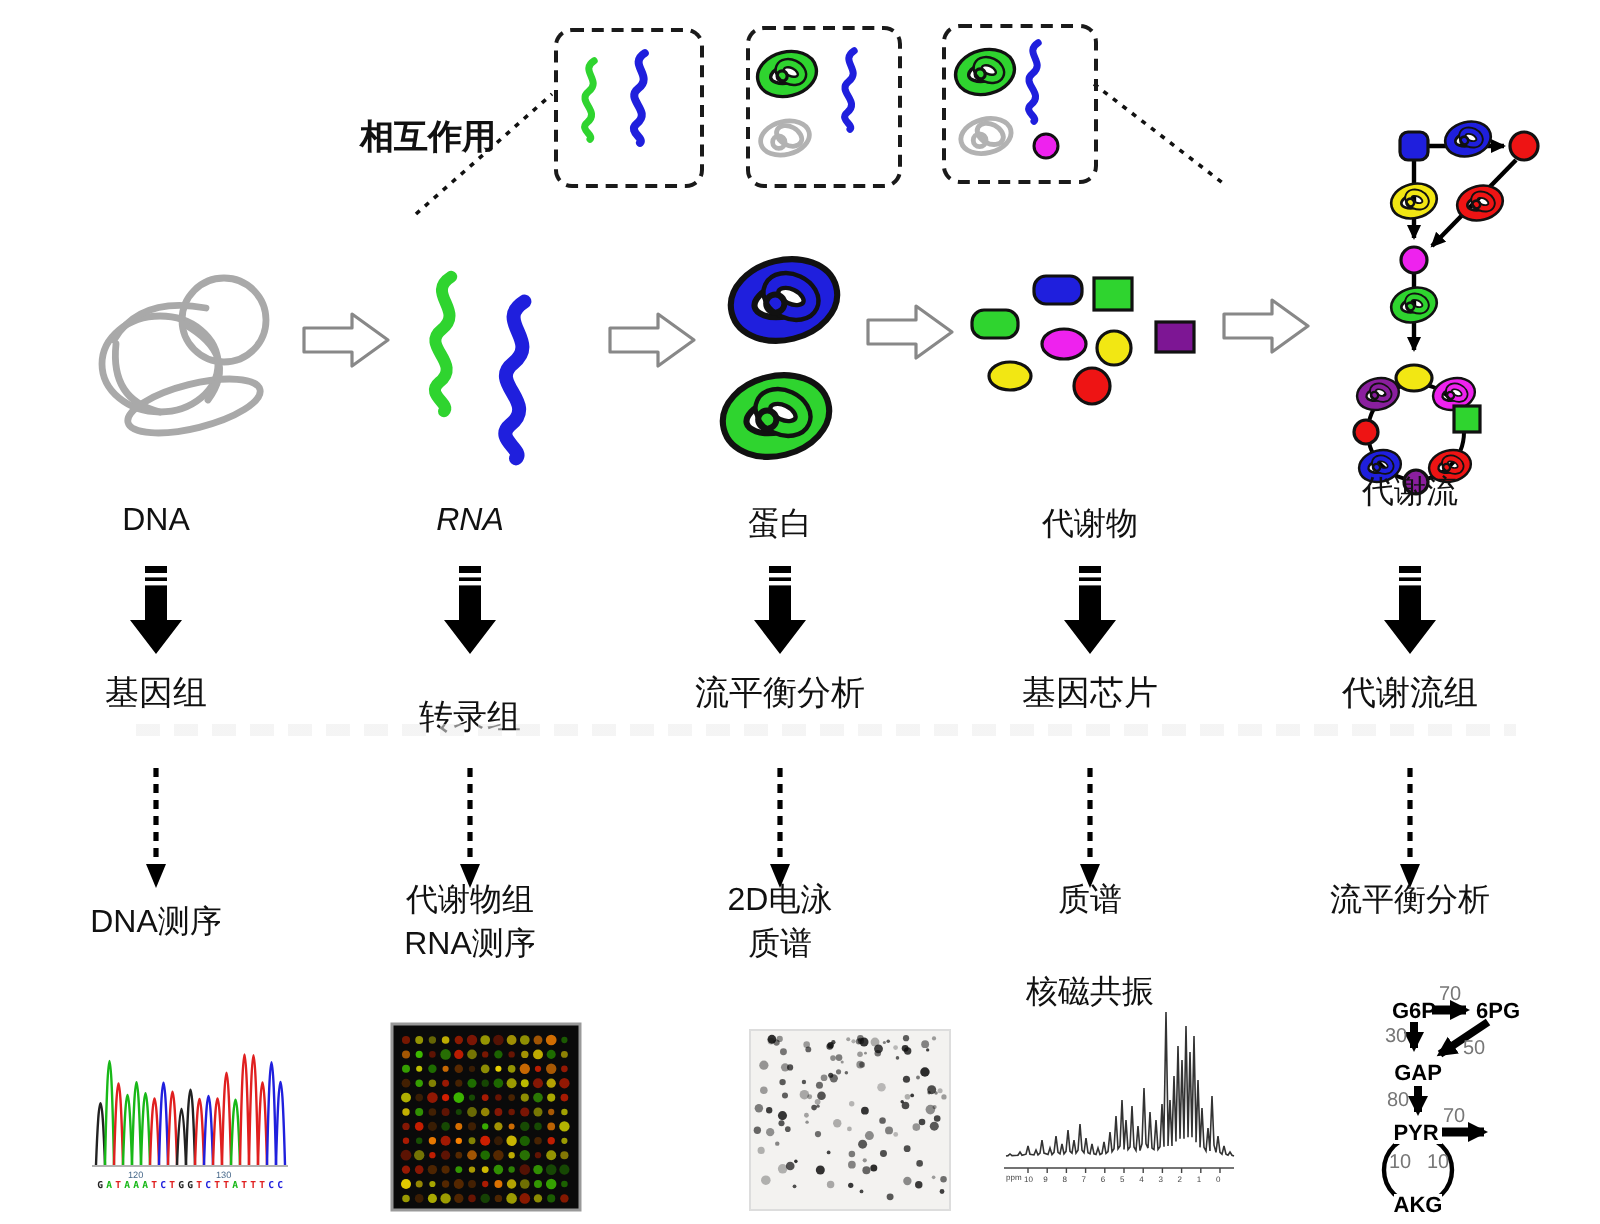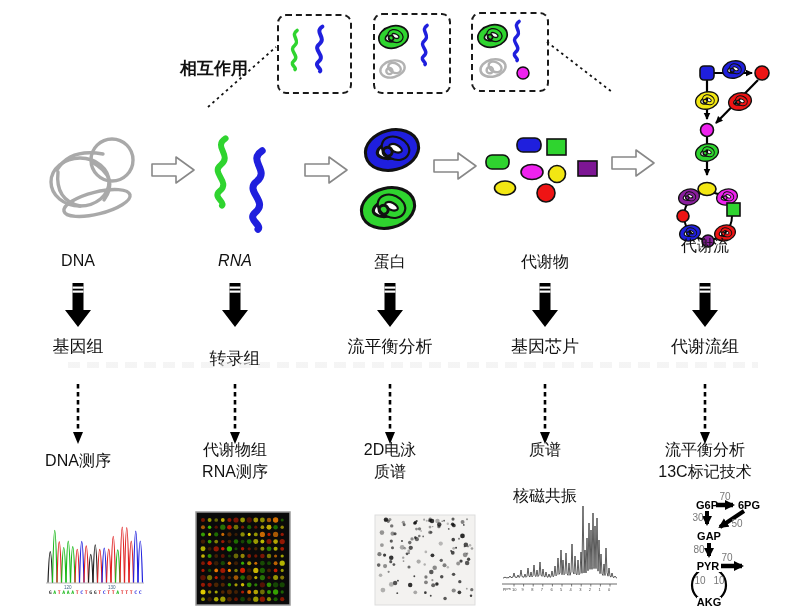--- a/index.html
+++ b/index.html
@@ -591,15 +591,14 @@
   <div class="watermark" style="left:68px;top:362px;width:690px;"></div>
 
   <div class="abs ctr tech-label" style="left:78px;top:451px;">DNA测序</div>
   <div class="abs ctr tech-label" style="left:235px;top:440px;">代谢物组</div>
   <div class="abs ctr tech-label" style="left:235px;top:462px;">RNA测序</div>
   <div class="abs ctr tech-label" style="left:390px;top:440px;">2D电泳</div>
   <div class="abs ctr tech-label" style="left:390px;top:462px;">质谱</div>
   <div class="abs ctr tech-label" style="left:545px;top:440px;">质谱</div>
   <div class="abs ctr tech-label" style="left:545px;top:486px;">核磁共振</div>
   <div class="abs ctr tech-label" style="left:705px;top:440px;">流平衡分析</div>
-  <div class="abs ctr tech-label" style="left:705px;top:462px;">13C标记技术</div>
 
 </div>
 
 </body></html>

